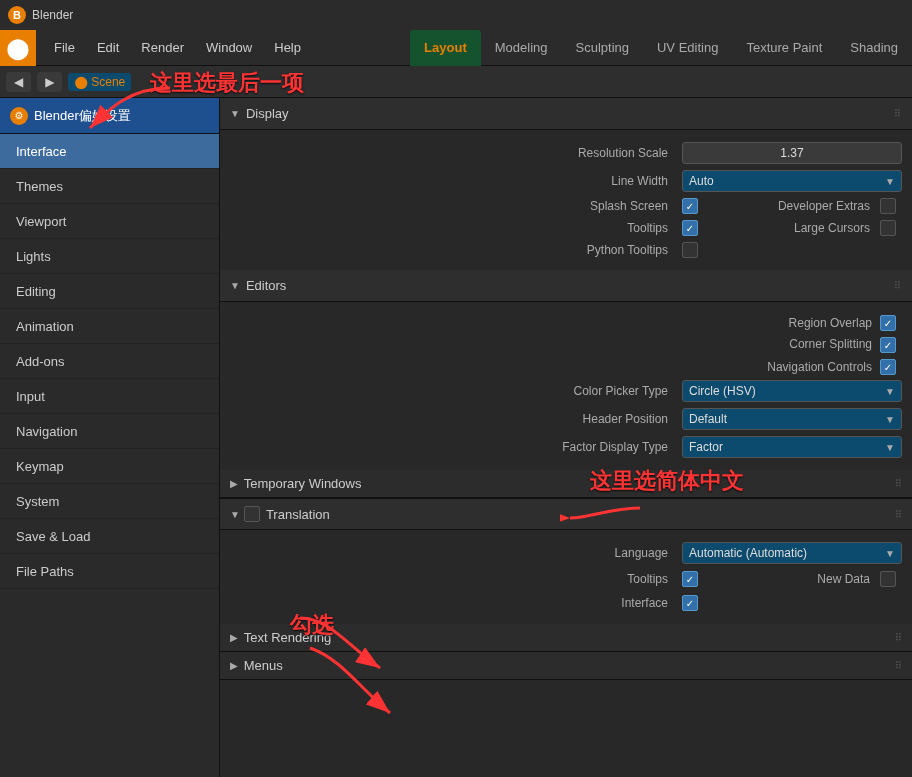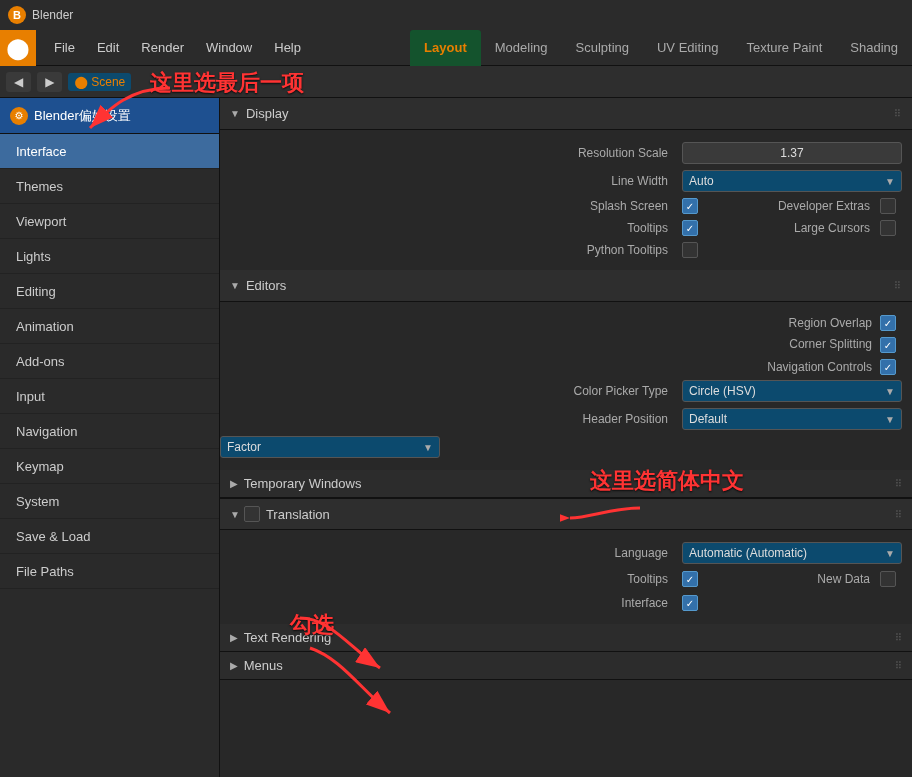--- a/index.html
+++ b/index.html
@@ -473,20 +473,21 @@
           <div class="form-label">Header Position</div>
           <div class="form-control">
             <div class="select-field">
               <span>Default</span>
               <span class="select-arrow">▼</span>
             </div>
           </div>
         </div>
 
         <div class="form-row">
+          <div class="form-label">Factor Display Type</div>
           <div class="form-control">
             <div class="select-field">
               <span>Factor</span>
               <span class="select-arrow">▼</span>
             </div>
           </div>
         </div>
       </div>
     </div>
 

